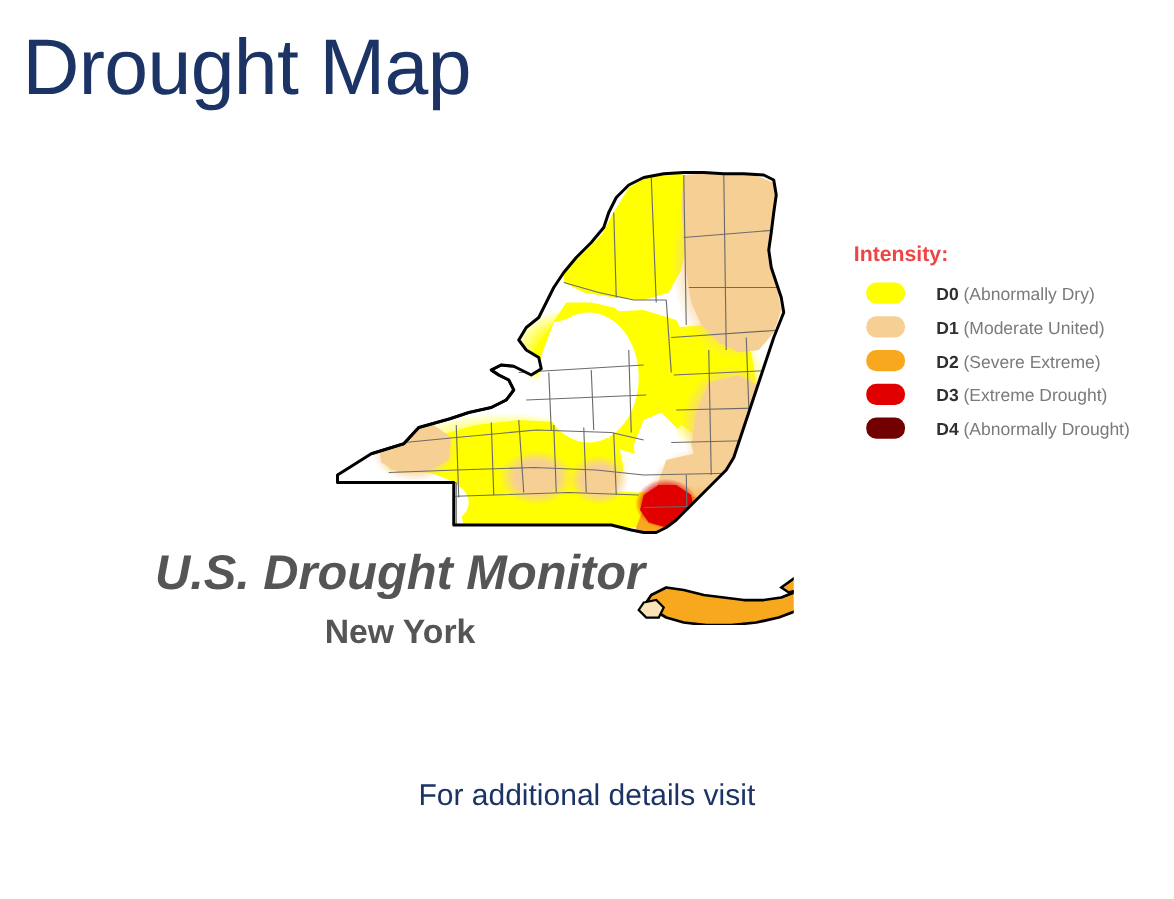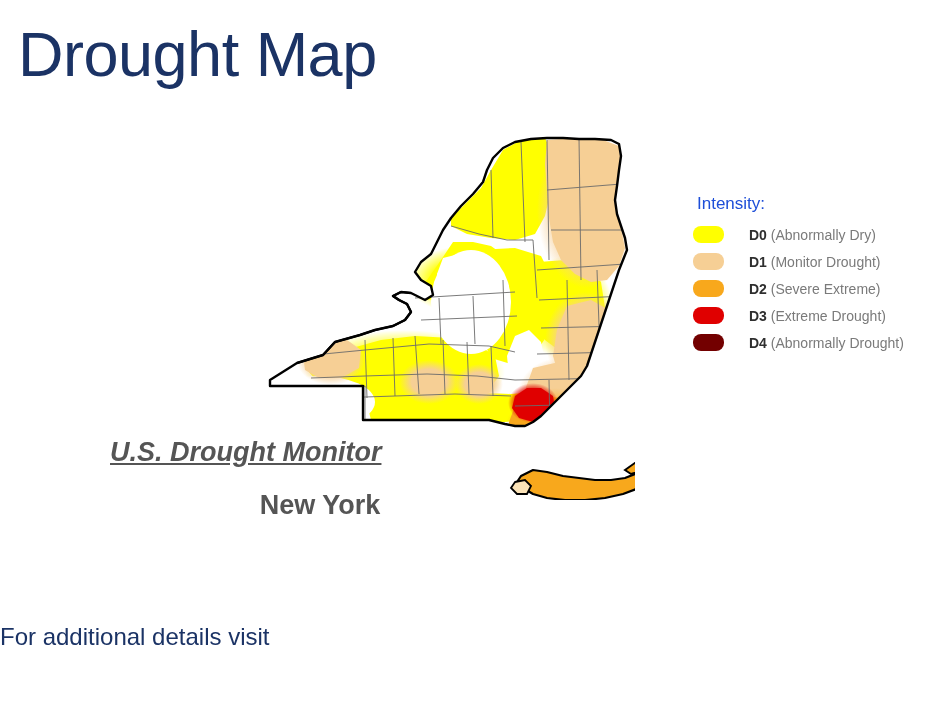--- a/index.html
+++ b/index.html
@@ -40,28 +40,27 @@
     position: absolute;
     left: 215px;
     top: 0px;
   }
 
   #map-brand {
     position: absolute;
     left: 110px;
     top: 307px;
     width: 420px;
-    text-align: left;
-    font-size: 27px;
+    text-align: center;
+    font-size: 39px;
     font-style: italic;
     font-weight: bold;
     color: #555555;
     letter-spacing: 0px;
     white-space: nowrap;
-    text-decoration: underline;
   }
   #map-subtitle {
     position: absolute;
     left: 110px;
     top: 360px;
     width: 420px;
     text-align: center;
     font-size: 27px;
     font-weight: bold;
     color: #555555;
@@ -70,23 +69,23 @@
 
   
   #legend {
     position: absolute;
     left: 681px;
     top: 194px;
     width: 250px;
   }
   #legend-title {
     font-size: 17px;
-    font-weight: normal;
-    color: #1d4ed8;
-    margin: 0 0 7px 16px;
+    font-weight: bold;
+    color: #ef4444;
+    margin: 0 0 7px 2px;
     letter-spacing: 0px;
   }
   .legend-row {
     display: flex;
     align-items: center;
     height: 27px;
     gap: 16px;
   }
   .legend-swatch {
     width: 31px;
@@ -105,20 +104,21 @@
     font-weight: bold;
     color: #2f2f2f;
   }
 
   
   #footer {
     position: absolute;
     left: 0;
     top: 621px;
     width: 939px;
+    text-align: center;
   }
   #footer-text {
     font-size: 24px;
     color: #1b3365;
     line-height: 1.3;
   }
   #footer-link {
     font-size: 24px;
     color: #0000cc;
     text-decoration: underline;
@@ -314,21 +314,21 @@
   <div class="legend-row">
     <span class="legend-swatch" style="background-color: rgb(255, 255, 0);"></span>
     <span class="legend-label">
       <span class="legend-code">D0 </span><span>(Abnormally Dry)</span>
     </span>
   </div>
 
   <div class="legend-row">
     <span class="legend-swatch" style="background-color: rgb(246, 207, 149);"></span>
     <span class="legend-label">
-      <span class="legend-code">D1 </span><span>(Monitor Drought)</span>
+      <span class="legend-code">D1 </span><span>(Moderate United)</span>
     </span>
   </div>
 
   <div class="legend-row">
     <span class="legend-swatch" style="background-color: rgb(248, 168, 28);"></span>
     <span class="legend-label">
       <span class="legend-code">D2 </span><span>(Severe Extreme)</span>
     </span>
   </div>
 

